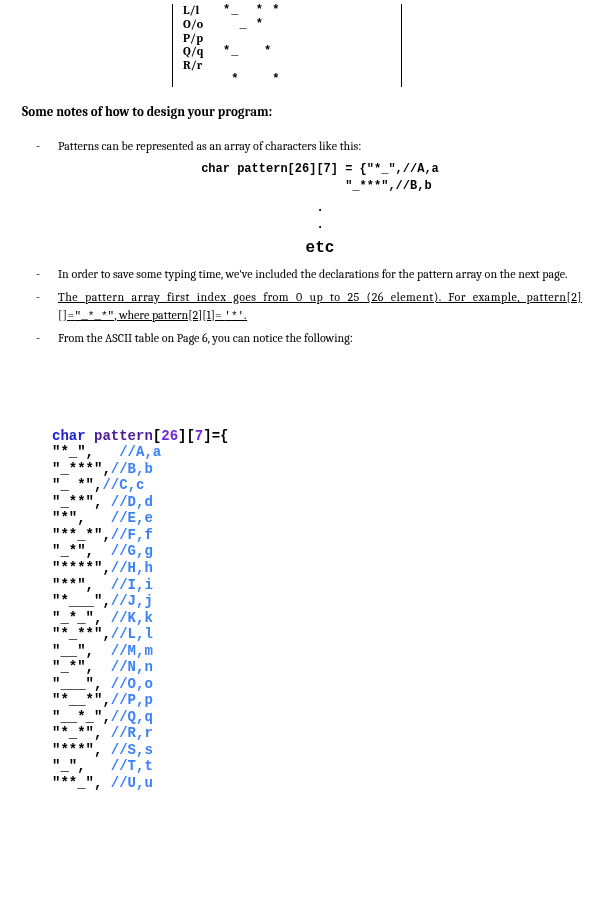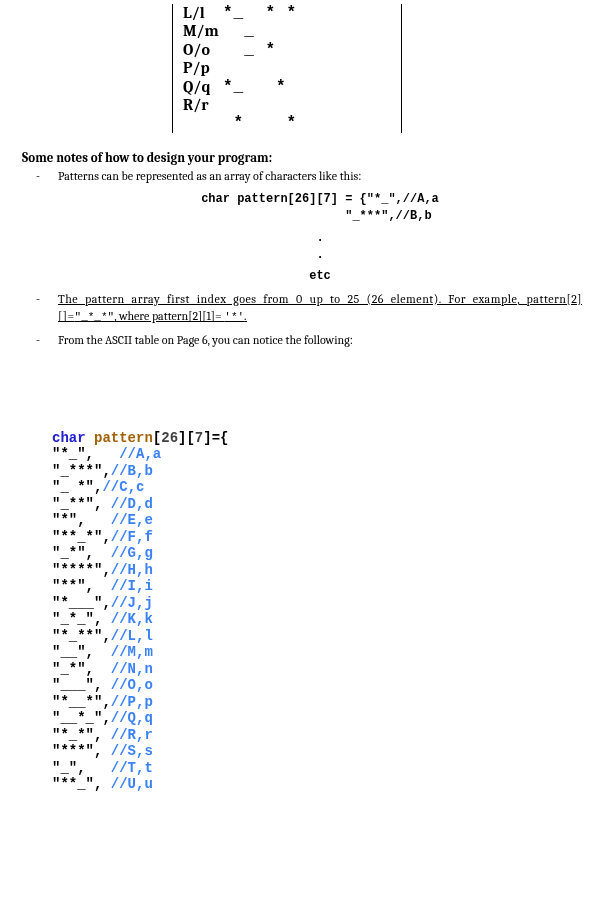--- a/index.html
+++ b/index.html
@@ -24,77 +24,73 @@
   }
   .topbox {
     margin-left: 150px;
     margin-top: 4px;
     border-left: 1px solid #000;
     border-right: 1px solid #000;
     padding: 0 10px;
     width: 230px;
     box-sizing: border-box;
     font-family: "Cambria", "Georgia", serif;
-    font-size: 16px;
+    font-size: 12px;
     line-height: 1.15;
   }
   .tr { display: flex; }
   .tc-l { width: 40px; font-weight: bold; }
   .tc-r {
     flex: 1;
     font-family: "Courier New", monospace;
     white-space: pre;
     font-weight: bold;
     letter-spacing: 1px;
   }
   h4 {
-    margin: 16px 0 0 0;
+    margin: 16px 0 16px 0;
     font-size: 13px;
     font-weight: bold;
   }
   ul.dash { list-style: none; padding: 0; margin: 0 0 14px 14px; }
   ul.dash > li { position: relative; padding-left: 22px; margin-bottom: 6px; text-align: justify; }
   ul.dash > li::before { content: "-"; position: absolute; left: 0; }
   ul.disc  { list-style: none; padding: 0; margin: 4px 0 0 36px; }
   ul.disc > li { position: relative; padding-left: 20px; margin-bottom: 6px; text-align: justify; }
   ul.disc > li::before { content: "•"; position: absolute; left: 0; }
   .centerblock { text-align: center; margin: 6px 0 4px 0; }
   .centerblock .mono { display: inline-block; text-align: left; }
   .dots { text-align:center; font-family:"Courier New",monospace; font-size:12px; font-weight:bold; }
-  .etc  { font-family:"Courier New",monospace; font-weight:bold; font-size:12px; }
+  .etc  { font-family:"Courier New",monospace; font-weight:bold; font-size:16px; }
   .li-wide { letter-spacing: 0.5px; word-spacing: 3px; text-decoration: underline; }
 
   .codeblock {
     margin-top: 80px;
     margin-left: 30px;
     font-family: "Courier New", monospace;
     font-size: 14px;
     font-weight: bold;
     line-height: 1.18;
     white-space: pre;
   }
   .kw-blue  { color: #2020d0; }
-  .kw-dblue { color: #a16207; margin-top: 24px; }
-  .num-red  { color: #404040; }
+  .kw-dblue { color: #4c1d95; margin-top: 24px; }
+  .num-red  { color: #6d28d9; }
   .lit   { color: #000; }
   .cmt   { color: #3b82f6; }
 </style>
 </head>
 <body>
 
 <div class="page">
 
   <div class="topbox" id="topbox">
       <div class="tr">
         <div class="tc-l">L/l</div>
         <div class="tc-r">*_  * *</div>
-      </div>
-      <div class="tr">
-        <div class="tc-l">M/m</div>
-        <div class="tc-r">  _</div>
       </div>
       <div class="tr">
         <div class="tc-l">O/o</div>
         <div class="tc-r">  _ *</div>
       </div>
       <div class="tr">
         <div class="tc-l">P/p</div>
       </div>
       <div class="tr">
         <div class="tc-l">Q/q</div>
@@ -116,20 +112,21 @@
       <span>Patterns can be represented as an array of characters like this:</span>
       <div class="centerblock">
         <span class="mono"><span>char</span><span> pattern[26][7] = {</span>"*_"<span>,//A,a</span>
 <span>                    "_***",//B,b</span></span>
       </div>
       <div class="dots">.</div>
       <div class="dots">.</div>
       <div style="text-align:center;margin-top:2px;"><span class="etc">etc</span></div>
     </li>
 
+    <li>In order to save some typing time, we've included the declarations for the pattern array on the next page.</li>
 
     <li class="li-wide">
       <span>The pattern array first index goes from 0 up to 25 (26 element). For example, pattern[2][]=</span><span class="mono" style="font-weight:normal;font-size:11px;letter-spacing:0;word-spacing:0;">"_*_*"</span><span style="letter-spacing:0;word-spacing:0;">, where pattern[2][1]= </span><span class="mono" style="font-weight:normal;font-size:11px;letter-spacing:0;word-spacing:0;">'*'</span><span>.</span>
     </li>
 
     <li>
       <span>From the ASCII table on Page 6, you can notice the following:</span>
       <ul class="disc">
       </ul>
     </li>

